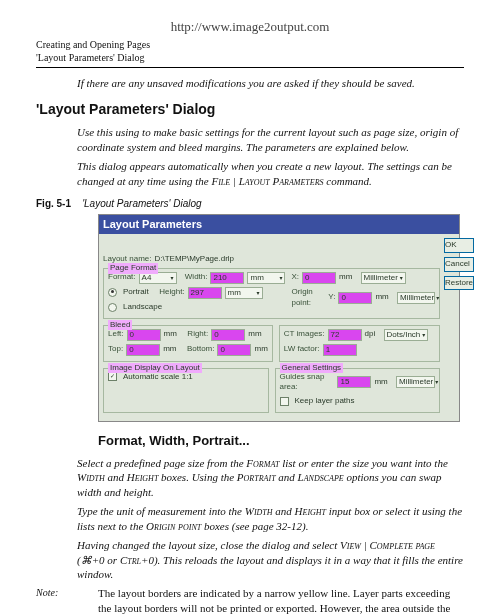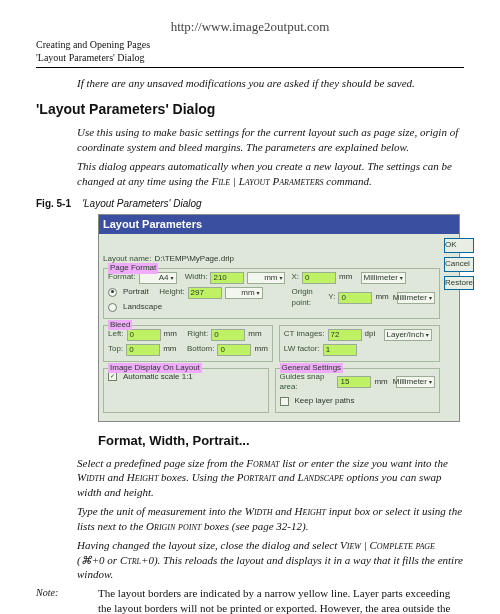--- a/index.html
+++ b/index.html
@@ -43,22 +43,22 @@
     padding: 2px 4px;
     font-weight: bold;
     font-size: 11px;
   }
   .dlgbody { display: flex; }
   .dlgmain { flex: 1; padding: 4px; margin-top: 16px; }
   .dlgside { width: 44px; padding: 4px 4px 0 0; }
   .btn { background: #e8eee4; border: 1px solid #0369a1; padding: 1px 0; margin-bottom: 4px; font-size:8px; }
   .row { display: flex; align-items: center; margin: 0 0 3px; gap: 3px; }
   .lbl { color: #385038; }
-  .val { background: #bef264; border: 1px solid #9aad94; padding: 0 2px; min-width: 28px; height: 10px; line-height:10px; display:inline-block; }
-  .sel { background: #f2f6ee; border: 1px solid #9aad94; padding: 0 2px; min-width: 32px; height: 10px; line-height:10px; display:inline-flex; align-items:center; justify-content:flex-end; gap:2px; }
+  .val { background: #d946ef; border: 1px solid #9aad94; padding: 0 2px; min-width: 28px; height: 10px; line-height:10px; display:inline-block; }
+  .sel { background: #f2f6ee; border: 1px solid #9aad94; padding: 0 2px; min-width: 32px; height: 10px; line-height:10px; display:inline-flex; align-items:center; justify-content:space-between; gap:2px; }
   .sel .tri { font-size:6px; }
   .grp { border: 1px solid #a6b8a0; padding: 3px 4px 2px 4px; margin: 2px 0 4px 0; position: relative; }
   .grp .legend { position: absolute; top: -6px; left: 4px; background: #f0abfc; padding: 0 2px; font-size:8px; }
   .twocol { display: flex; gap: 6px; }
   .twocol > div { flex: 1; }
   .radio, .check { width:7px; height:7px; border:1px solid #6c8068; background:#f2f6ee; display:inline-block; margin-right:3px; }
   .radio { border-radius:50%; }
   .dot::after{content:"";display:block;width:3px;height:3px;background:#333;border-radius:50%;margin:1px auto;}
   .tick::after{content:"✓";font-size:6px;line-height:6px;display:block;text-align:center;}
 </style>
@@ -130,21 +130,21 @@
       </div>
 
       <div class="twocol">
         <div class="grp">
           <span class="legend">Bleed</span>
           <div class="row"><span class="lbl">Left:</span><span class="val">0</span><span>mm</span>&nbsp;&nbsp;<span class="lbl">Right:</span><span class="val">0</span><span>mm</span></div>
           <div class="row"><span class="lbl">Top:</span><span class="val">0</span><span>mm</span>&nbsp;&nbsp;<span class="lbl">Bottom:</span><span class="val">0</span><span>mm</span></div>
         </div>
         <div class="grp">
           <div class="row"><span class="lbl">CT images:</span><span class="val">72</span><span>dpi</span>&nbsp;<span class="sel">
-                <span>Layer/Inch</span>
+                <span>Dots/Inch</span>
                 <span class="tri">▾</span>
               </span></div>
           <div class="row">
               <span class="lbl">LW factor:</span>
               <span class="val">1</span>
             </div>
         </div>
       </div>
 
       <div class="twocol">

